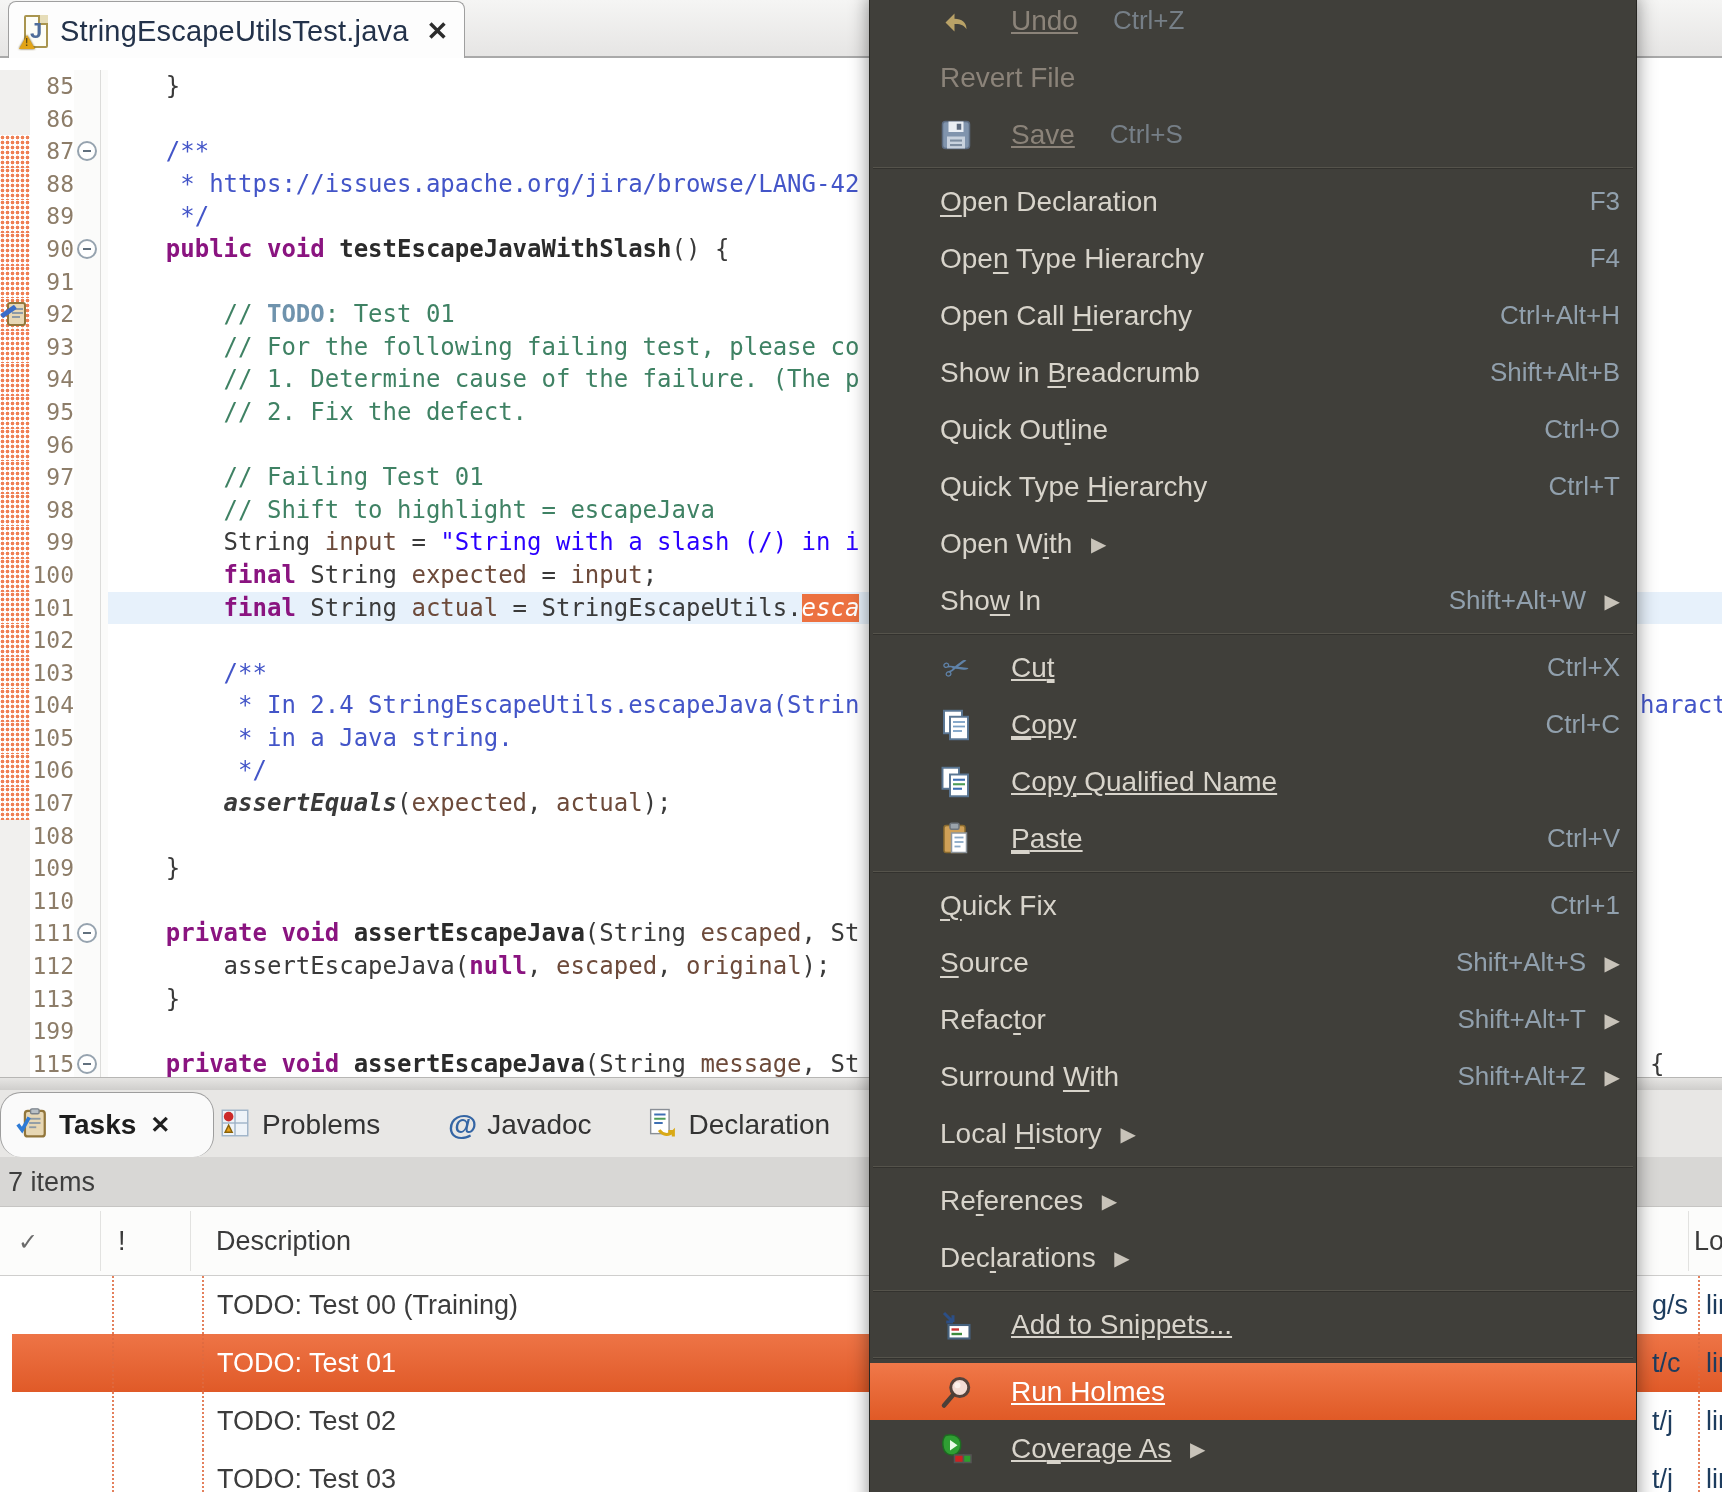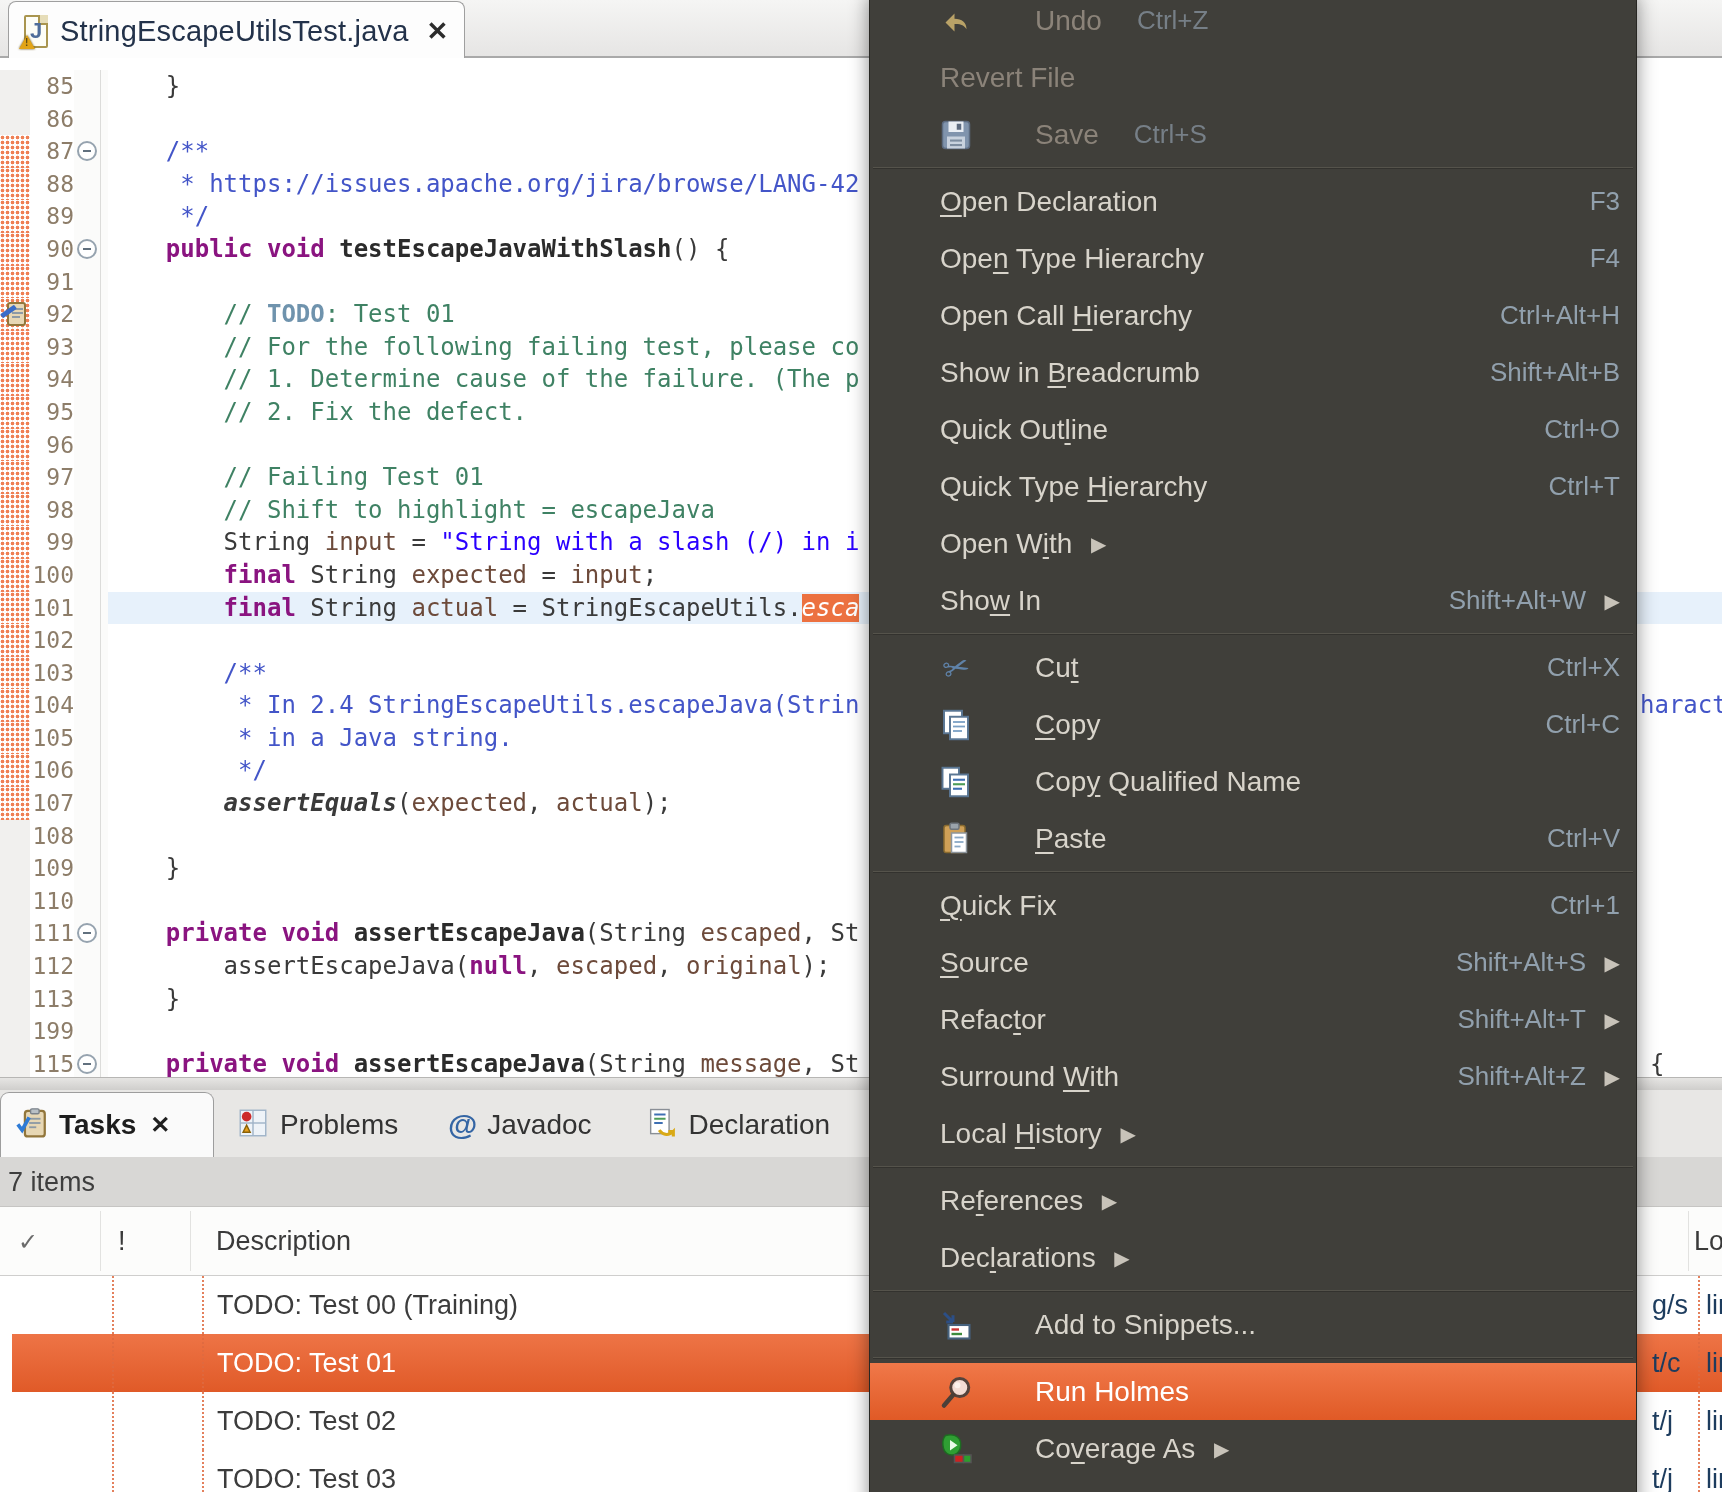--- a/index.html
+++ b/index.html
@@ -90,21 +90,21 @@
   .trow .pfrag{position:absolute;left:1640px;top:0;line-height:58px;font-size:27px;color:#1d3c5e;}
   .trow .lfrag{position:absolute;left:1694px;top:0;line-height:58px;font-size:27px;color:#1d3c5e;}
   .colline{position:absolute;top:0;bottom:0;width:0;border-left:2px dotted #df6a40;opacity:.85;}
 
   
   .context-menu{position:absolute;left:869px;top:-9px;width:768px;z-index:50;
     background:#403f3a;border:1px solid #282723;box-shadow:0 4px 18px rgba(0,0,0,.45);}
   .mi{position:relative;height:57px;display:flex;align-items:center;padding:0 16px 0 70px;}
   .mi .micon{position:absolute;left:66px;top:50%;transform:translateY(-50%);width:40px;height:40px;
     display:flex;align-items:center;justify-content:center;}
-  .mi.has-icon .mlabel{margin-left:95px;}
+  .mi.has-icon .mlabel{margin-left:71px;text-decoration:underline;}
   .mlabel{font-size:28px;color:#d8d4cb;white-space:nowrap;}
   .mi.disabled .mlabel{color:#8b8379;}
   .mi.selected{background:linear-gradient(#f07849,#e05a26);}
   .mi.selected .mlabel{color:#fff;}
   .mshort{margin-left:auto;font-size:26px;color:#91a0ad;white-space:nowrap;}
   .mi.disabled .mshort{color:#767f87;margin-left:35px;}
   .marrow{margin-left:14px;width:20px;font-size:20px;color:#c8c3b9;text-align:right;}
   .mshort:empty{display:none;}
   .msep{height:10px;position:relative;}
   .msep:after{content:"";position:absolute;left:3px;right:3px;top:4px;height:1px;
@@ -336,35 +336,35 @@
         </div>
       </div>
     <div class="frag jd" id="frag0" style="left:1640px;top:631px;">haract</div>
     <div class="frag pl" id="frag1" style="left:1650px;top:990px;">{</div>
   </div>
 
   <div class="sash"></div>
 
   <div class="panel">
     <div class="panel-tabbar" id="panelTabs">
-        <div class="ptab active" style="width:214px;">
+        <div class="ptab active" style="width:214px;border-radius:21px;">
           <span><svg width="34" height="34" viewBox="0 0 24 24">
               <rect x="7" y="3.5" width="14" height="18" rx="2" fill="#e7d7b4" stroke="#92763b" stroke-width="1.6"></rect>
               <rect x="11" y="2" width="6" height="3.5" rx="1" fill="#b9c0c6" stroke="#7b828a"></rect>
               <g stroke="#8d9aa5" stroke-width="1.3">
                 <line x1="10" y1="9" x2="18" y2="9"></line>
                 <line x1="10" y1="12" x2="18" y2="12"></line>
                 <line x1="10" y1="15" x2="15" y2="15"></line>
               </g>
               <path d="M2 13 L5 17 L10 8" stroke="#2e7bd6" stroke-width="2.6" fill="none"></path>
             </svg></span>
           <span class="plabel">Tasks</span>
           <span class="pclose">✕</span>
         </div>
-        <div class="ptab" style="left:222px;">
+        <div class="ptab" style="left:204px;">
           <span><svg width="34" height="34" viewBox="0 0 24 24">
               <rect x="3" y="3" width="18" height="18" fill="#eef3f8" stroke="#9fb3c8"></rect>
               <line x1="12" y1="3" x2="12" y2="21" stroke="#9fb3c8"></line>
               <line x1="3" y1="12" x2="21" y2="12" stroke="#9fb3c8"></line>
               <circle cx="7.5" cy="7.5" r="3.4" fill="#cc2a2a"></circle>
               <path d="M5 18.5 L7.5 13.5 L10 18.5 Z" fill="#e8a01c" stroke="#8a6208"></path>
             </svg></span>
           <span class="plabel">Problems</span>
         </div>
         <div class="ptab" style="left:434px;">

